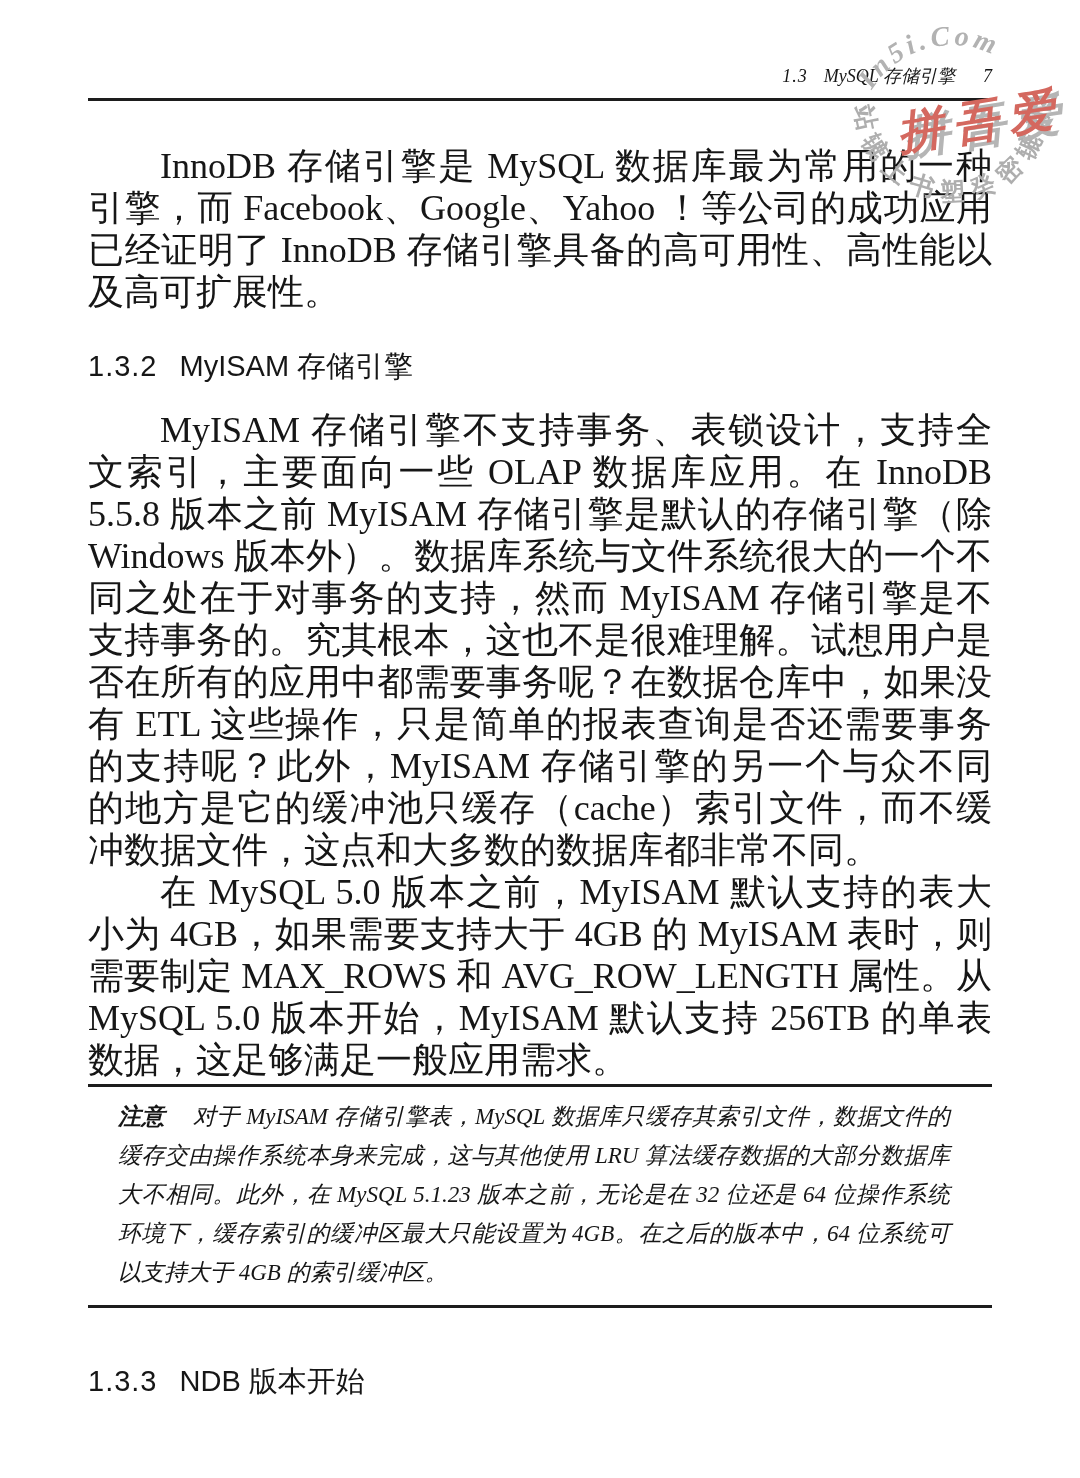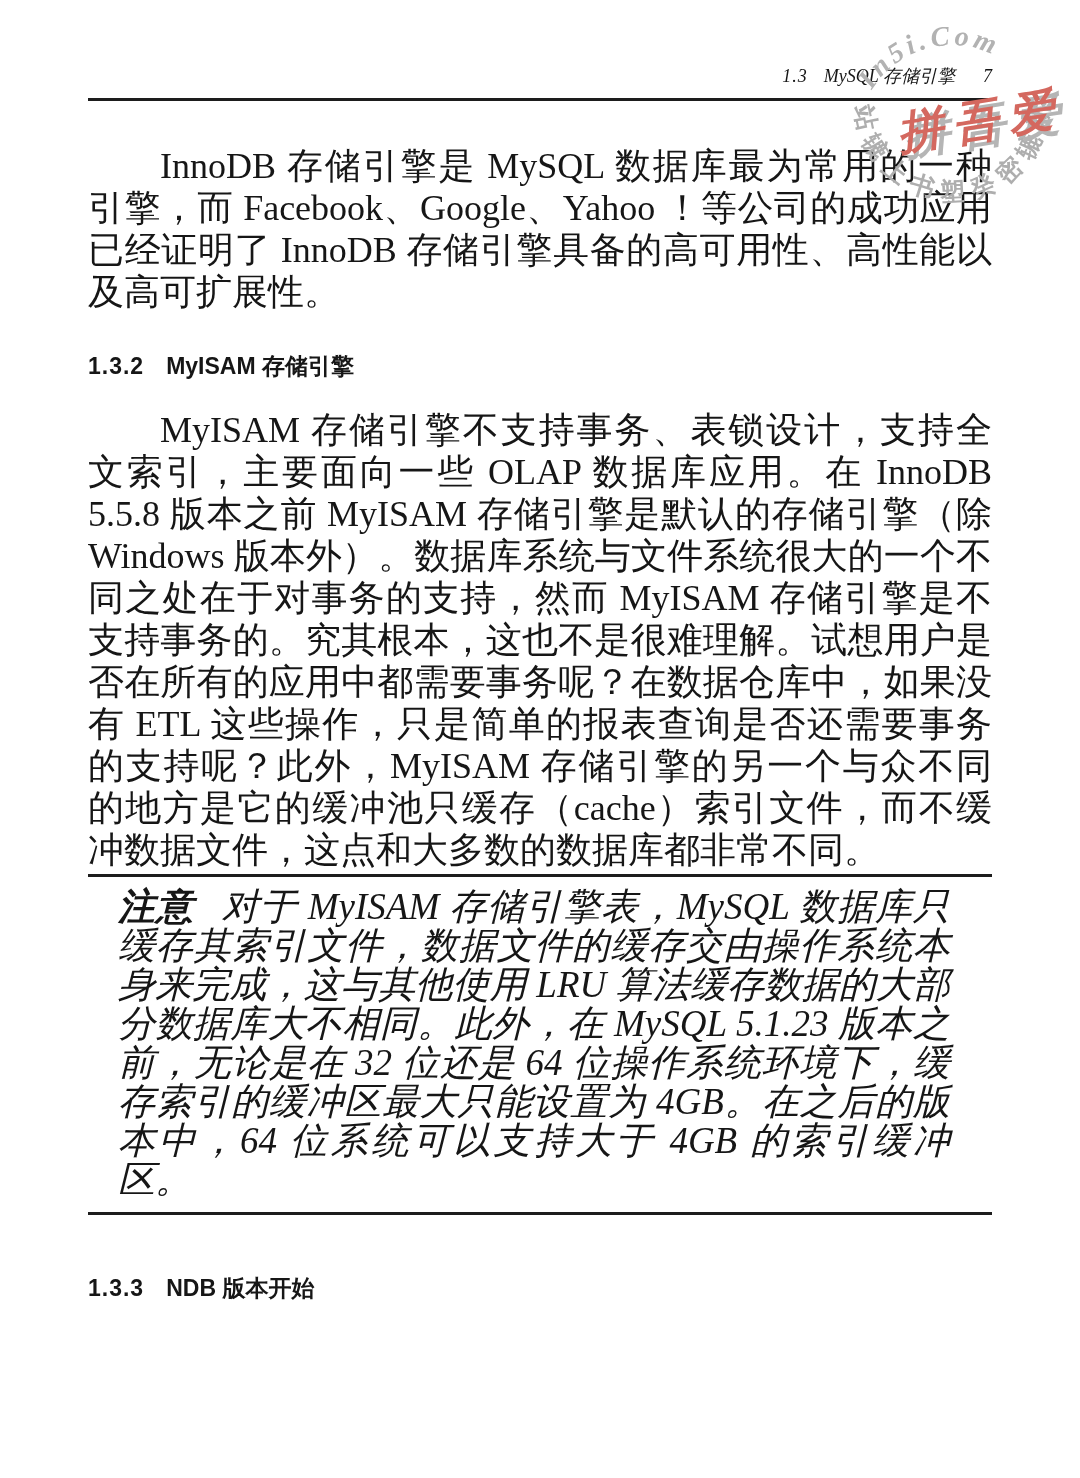--- a/index.html
+++ b/index.html
@@ -37,35 +37,35 @@
     line-height:42px;
     text-align:justify;
     text-indent:2em;
     margin:0;
   }
   .para-intro { margin-top:44px; }
   .para-first { margin-top:26px; }
   
   .sec-heading {
     font-family:"Liberation Sans","DejaVu Sans",sans-serif;
-    font-weight:bold;
-    font-size:23px;
+    font-weight:normal;
+    font-size:29px;
     line-height:34px;
     margin:0;
   }
   .sec-heading .num { margin-right:22px; letter-spacing:1px; }
   .h-132 { margin-top:36px; }
   .h-133 { margin-top:56px; }
   
   .note-box {
     margin-top:3px;
     border-top:3px solid #1d1d1d;
     border-bottom:3px solid #1d1d1d;
     padding:10px 42px 13px 30px;
-    font-size:37px;
+    font-size:23px;
     line-height:39px;
     font-style:italic;
     text-align:justify;
   }
   .note-label {
     font-weight:bold;
     margin-right:28px;
   }
   
   .watermark {
@@ -101,20 +101,21 @@
   </div>
   <div class="head-rule"></div>
 
   <p class="para para-intro">InnoDB 存储引擎是 MySQL 数据库最为常用的一种引擎，而 Facebook、Google、Yahoo ！等公司的成功应用已经证明了 InnoDB 存储引擎具备的高可用性、高性能以及高可扩展性。</p>
 
   <h2 class="sec-heading h-132">
     <span class="num">1.3.2</span><span>MyISAM 存储引擎</span>
   </h2>
 
   <p class="para para-first">MyISAM 存储引擎不支持事务、表锁设计，支持全文索引，主要面向一些 OLAP 数据库应用。在 InnoDB 5.5.8 版本之前 MyISAM 存储引擎是默认的存储引擎（除 Windows 版本外）。数据库系统与文件系统很大的一个不同之处在于对事务的支持，然而 MyISAM 存储引擎是不支持事务的。究其根本，这也不是很难理解。试想用户是否在所有的应用中都需要事务呢？在数据仓库中，如果没有 ETL 这些操作，只是简单的报表查询是否还需要事务的支持呢？此外，MyISAM 存储引擎的另一个与众不同的地方是它的缓冲池只缓存（cache）索引文件，而不缓冲数据文件，这点和大多数的数据库都非常不同。</p>
+  <p class="para">在 MySQL 5.0 版本之前，MyISAM 默认支持的表大小为 4GB，如果需要支持大于 4GB 的 MyISAM 表时，则需要制定 MAX_ROWS 和 AVG_ROW_LENGTH 属性。从 MySQL 5.0 版本开始，MyISAM 默认支持 256TB 的单表数据，这足够满足一般应用需求。</p>
 
   <div class="note-box">
     <span class="note-label">注意</span><span>对于 MyISAM 存储引擎表，MySQL 数据库只缓存其索引文件，数据文件的缓存交由操作系统本身来完成，这与其他使用 LRU 算法缓存数据的大部分数据库大不相同。此外，在 MySQL 5.1.23 版本之前，无论是在 32 位还是 64 位操作系统环境下，缓存索引的缓冲区最大只能设置为 4GB。在之后的版本中，64 位系统可以支持大于 4GB 的索引缓冲区。</span>
   </div>
 
   <h2 class="sec-heading h-133">
     <span class="num">1.3.3</span><span>NDB 版本开始</span>
   </h2>
 
 </div>

